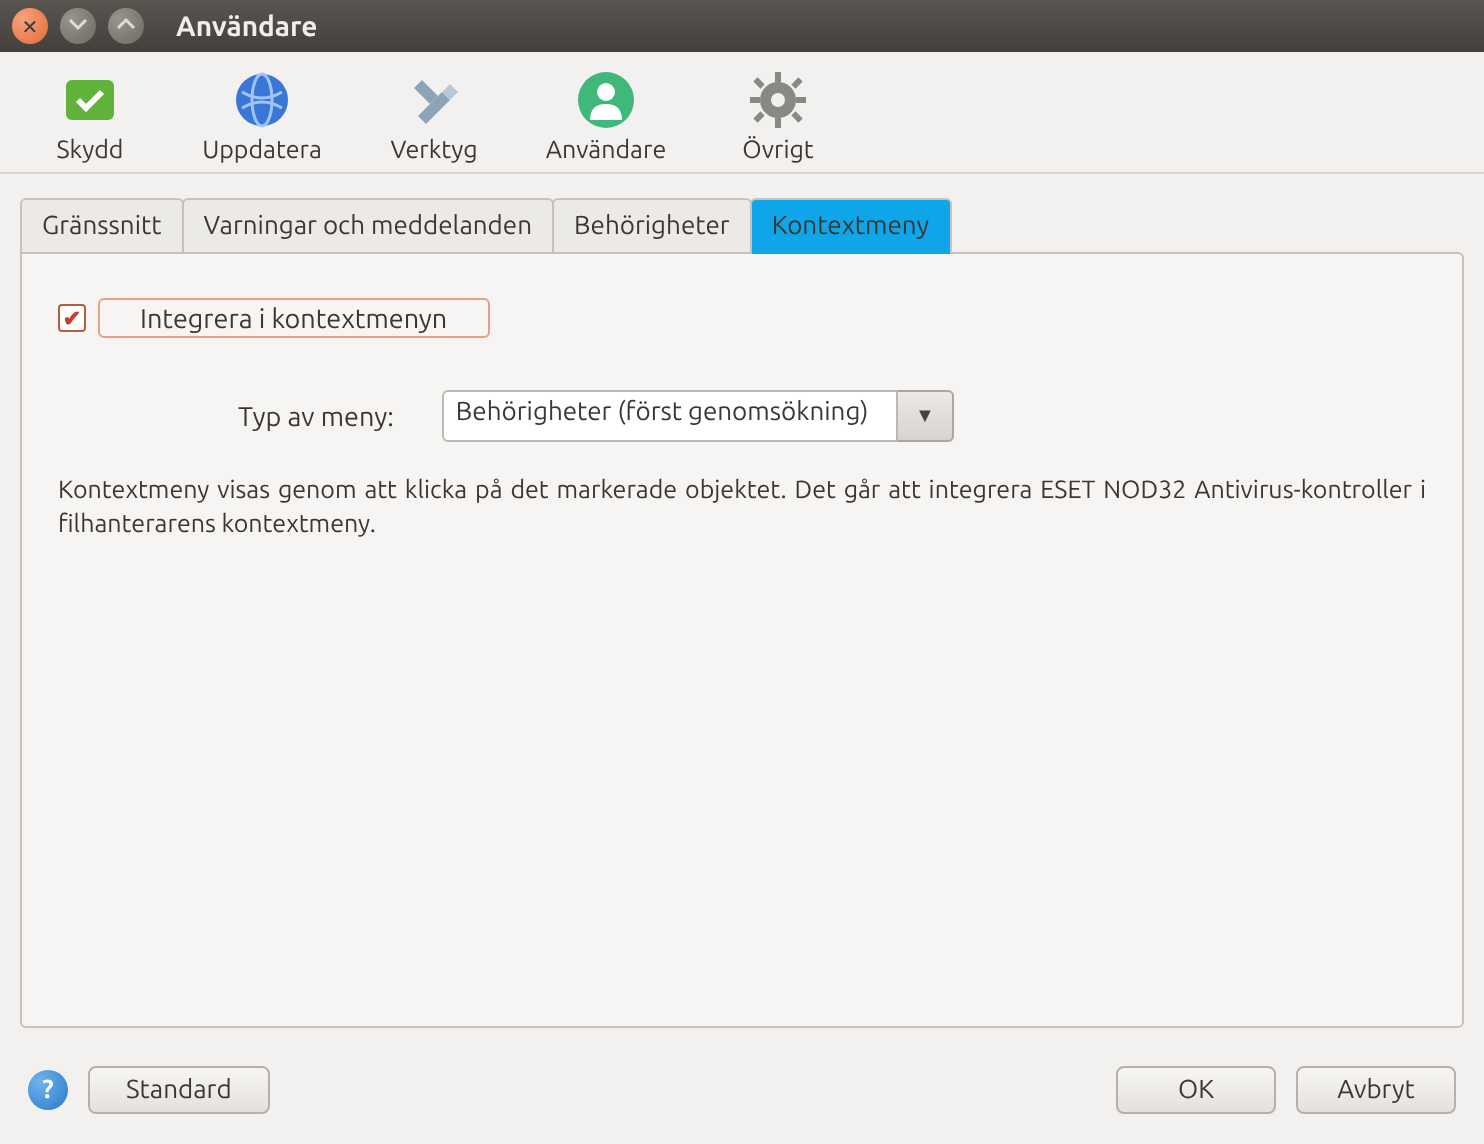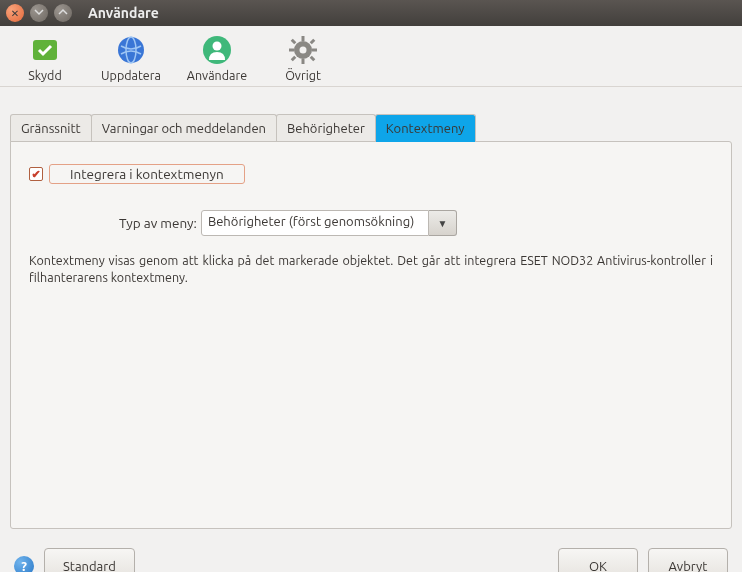--- a/index.html
+++ b/index.html
@@ -10,40 +10,40 @@
 .wbtn.close { background: radial-gradient(circle at 30% 30%, #f9a27a, #e36a3c); }
 .wbtn.min, .wbtn.max { background: radial-gradient(circle at 30% 30%, #9a948e, #6e6862); color:#ddd; }
 .title { color: #eee; font-size: 14px; font-weight: bold; margin-left: 10px; }
 
 .toolbar { display: flex; padding: 8px 14px 4px; gap: 24px; border-bottom: 1px solid #d9d5d1; }
 .tbitem { display: flex; flex-direction: column; align-items: center; gap: 2px; width: 62px; cursor: pointer; }
 .tbitem .icon { width: 32px; height: 32px; display:flex; align-items:center; justify-content:center; }
 .tbitem .lbl { font-size: 12.5px; color: #3b3734; }
 
 .tabs { display: flex; margin: 12px 10px 0; position: relative; }
-.tab { padding: 6px 10px 7px; font-size: 13px; color: #3b3734; background: #eceae7; border: 1px solid #c6c2bd; border-bottom: none; border-radius: 3px 3px 0 0; margin-right: -1px; cursor: pointer; margin-top: 15px; }
+.tab { padding: 6px 10px 7px; font-size: 13px; color: #3b3734; background: #eceae7; border: 1px solid #c6c2bd; border-bottom: none; border-radius: 3px 3px 0 0; margin-right: -1px; cursor: pointer; }
 .tab.active { background: #0ea5e9; position: relative; z-index: 2; }
 .tabpanel { margin: 0 10px 10px; border: 1px solid #c6c2bd; background: #f6f5f3; height: 388px; border-radius: 0 3px 3px 3px; padding: 22px 18px; position: relative; top: -1px; }
 
 .chkrow { display: flex; align-items: center; gap: 6px; }
 .chkbox { width: 14px; height: 14px; border: 1px solid #b06040; border-radius: 2px; background: #fff; display:flex; align-items:center; justify-content:center; }
 .chkmark { color: #c73f2c; font-size: 11px; font-weight: bold; }
 .chklabel { border: 1px solid #e4a186; border-radius: 3px; padding: 1px 20px; font-size: 13.5px; color: #3b3734; }
 
-.fieldrow { display: flex; align-items: center; gap: 4px; margin: 26px 0 0 90px; }
+.fieldrow { display: flex; align-items: center; gap: 24px; margin: 26px 0 0 90px; }
 .fieldlabel { font-size: 13.5px; color: #3b3734; }
 .combo { display:flex; }
 .combo-text { width: 228px; height: 26px; border: 1px solid #bcb8b3; background: #fff; padding: 3px 6px; font-size: 13px; color: #3b3734; border-radius: 3px 0 0 3px; }
 .combo-btn { width: 28px; height: 26px; border: 1px solid #aaa6a1; border-left: none; background: linear-gradient(#ecebe8,#d7d3cd); border-radius: 0 3px 3px 0; display:flex; align-items:center; justify-content:center; font-size: 10px; color:#444; cursor:pointer; }
 
 .desc { margin-top: 16px; font-size: 12.5px; color: #3b3734; text-align: justify; line-height: 1.35; }
 
 .footer { display:flex; align-items:center; padding: 8px 14px; gap: 10px; }
 .help { width: 20px; height: 20px; border-radius: 50%; background: radial-gradient(circle at 30% 30%, #6fb3ec, #2a78c8); color:#fff; display:flex; align-items:center; justify-content:center; font-size:13px; font-weight:bold; cursor:pointer; }
-.btn { height: 36px; padding: 0 18px; border: 1px solid #b4b0ab; background: linear-gradient(#f7f6f4,#e4e1dc); border-radius: 4px; font-size: 13px; color:#3b3734; cursor:pointer; }
+.btn { height: 24px; padding: 0 18px; border: 1px solid #b4b0ab; background: linear-gradient(#f7f6f4,#e4e1dc); border-radius: 4px; font-size: 13px; color:#3b3734; cursor:pointer; }
 .spacer { flex: 1; }
 </style>
 </head>
 <body>
 
 <div class="titlebar">
   <div class="wbtn close">
       <span>✕</span>
     </div>
   <div class="wbtn min">
@@ -71,20 +71,30 @@
   </div>
   <div class="tbitem">
     <span class="icon">
         <svg width="32" height="32" viewBox="0 0 32 32">
           <circle cx="16" cy="16" r="13" fill="#3a76d6"></circle>
           <path d="M6 12 Q16 18 26 12 M6 20 Q16 14 26 20" stroke="#9fc6f4" stroke-width="1.5" fill="none"></path>
           <ellipse cx="16" cy="16" rx="5" ry="13" stroke="#9fc6f4" stroke-width="1.5" fill="none"></ellipse>
         </svg>
       </span>
     <span class="lbl">Uppdatera</span>
+  </div>
+  <div class="tbitem">
+    <span class="icon">
+        <svg width="32" height="32" viewBox="0 0 32 32">
+          <path d="M8 24 L20 12 L24 16 L12 28 Z" fill="#8ca3b8"></path>
+          <path d="M24 8 L20 12 L24 16 L28 12 Z" fill="#b8c8d6"></path>
+          <path d="M10 6 L6 10 L14 18 L18 14 Z" fill="#8ca3b8"></path>
+        </svg>
+      </span>
+    <span class="lbl">Verktyg</span>
   </div>
   <div class="tbitem">
     <span class="icon">
         <svg width="32" height="32" viewBox="0 0 32 32">
           <circle cx="16" cy="16" r="14" fill="#3fb87a"></circle>
           <circle cx="16" cy="12" r="4.5" fill="#fff"></circle>
           <path d="M8 26 Q8 18 16 18 Q24 18 24 26 Z" fill="#fff"></path>
         </svg>
       </span>
     <span class="lbl">Användare</span>

